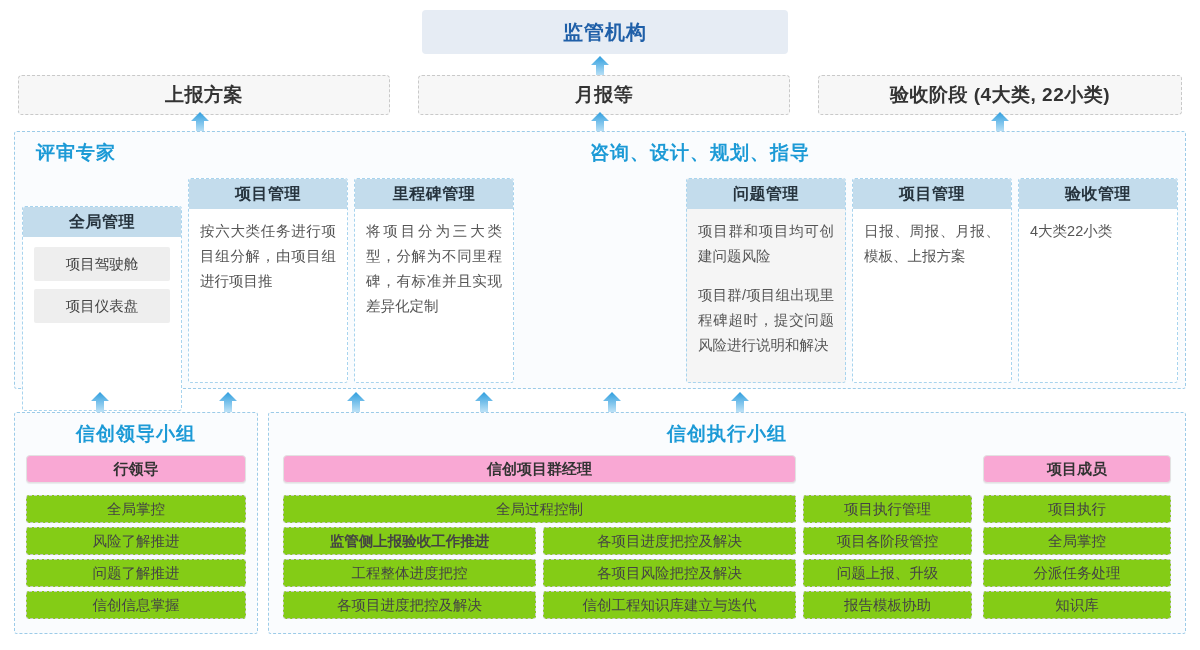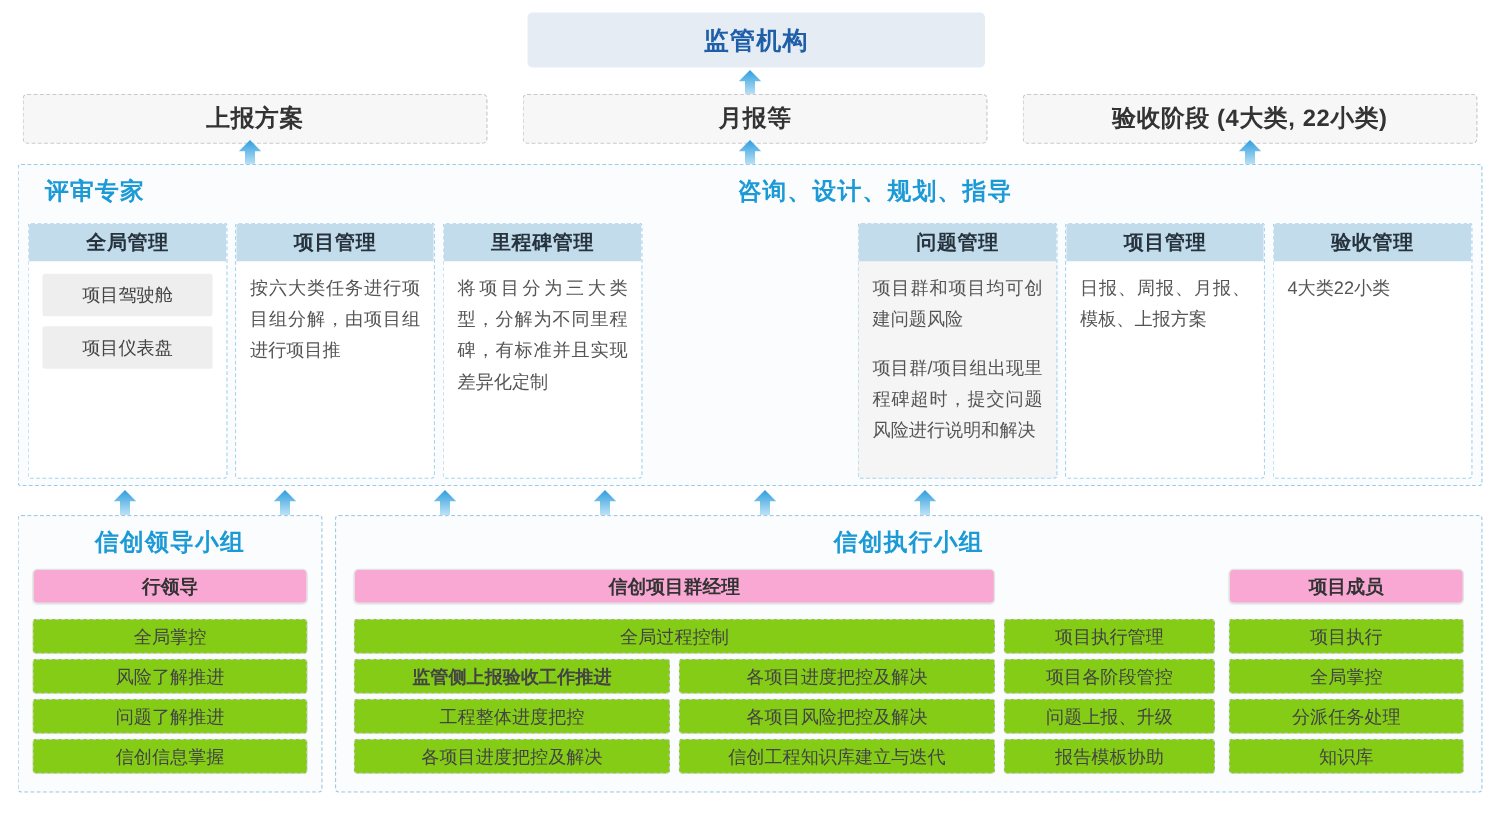--- a/index.html
+++ b/index.html
@@ -174,21 +174,21 @@
   <div class="abs arrow" style="left:990px; top:112px;">
     <svg width="20" height="20" viewBox="0 0 20 20">
       <path d="M10 0 L19 9 L14 9 L14 20 L6 20 L6 9 L1 9 Z" fill="url(#ag2)"></path>
     </svg>
   </div>
 
   <div class="abs midpanel"></div>
   <div class="abs midtitle-left">评审专家</div>
   <div class="abs midtitle-right">咨询、设计、规划、指导</div>
 
-  <div class="abs col" id="col-0" style="left:22px; width:160px;">
+  <div class="abs col" id="col-0" style="left:22px; width:160px;margin-top:28px;">
     <div class="col-head">全局管理</div>
     <div class="col-body">
       <div class="chip">项目驾驶舱</div>
       <div class="chip">项目仪表盘</div>
     </div>
   </div>
 
   <div class="abs col" id="col-1" style="left:188px; width:160px;">
     <div class="col-head">项目管理</div>
     <div class="col-body">

